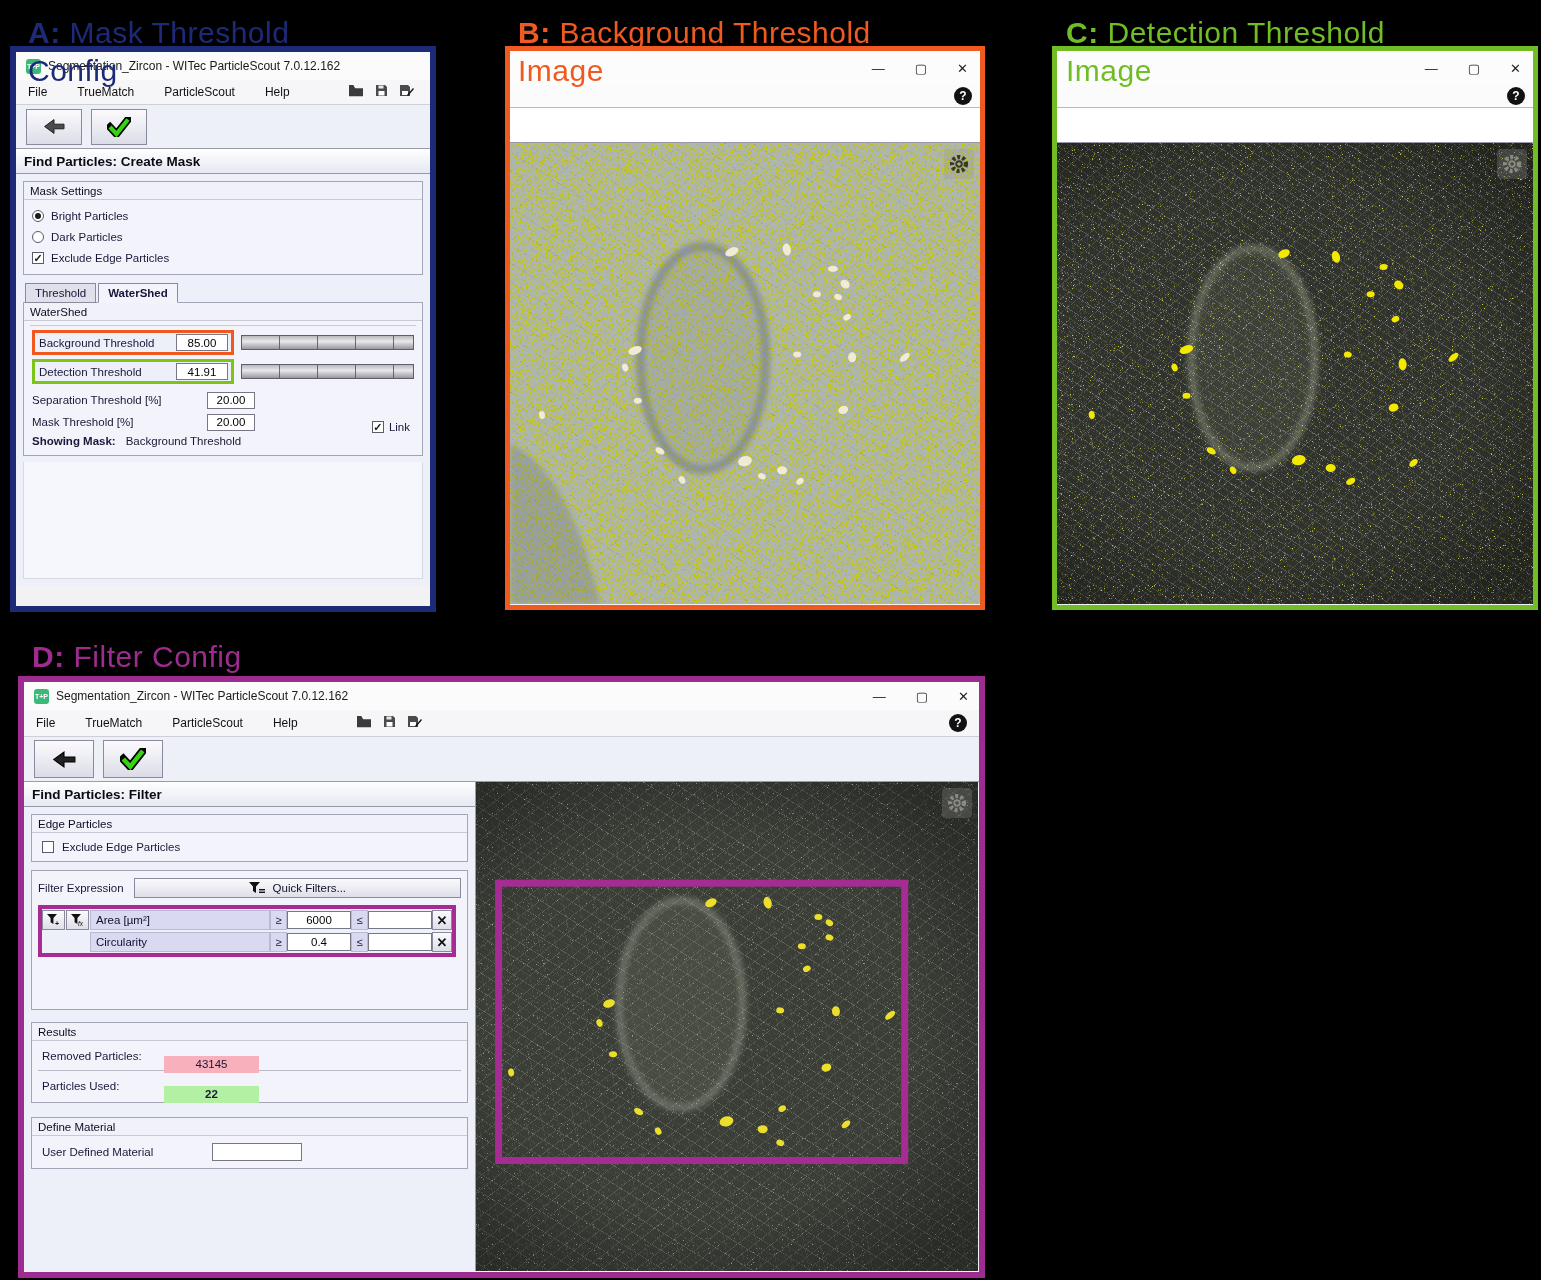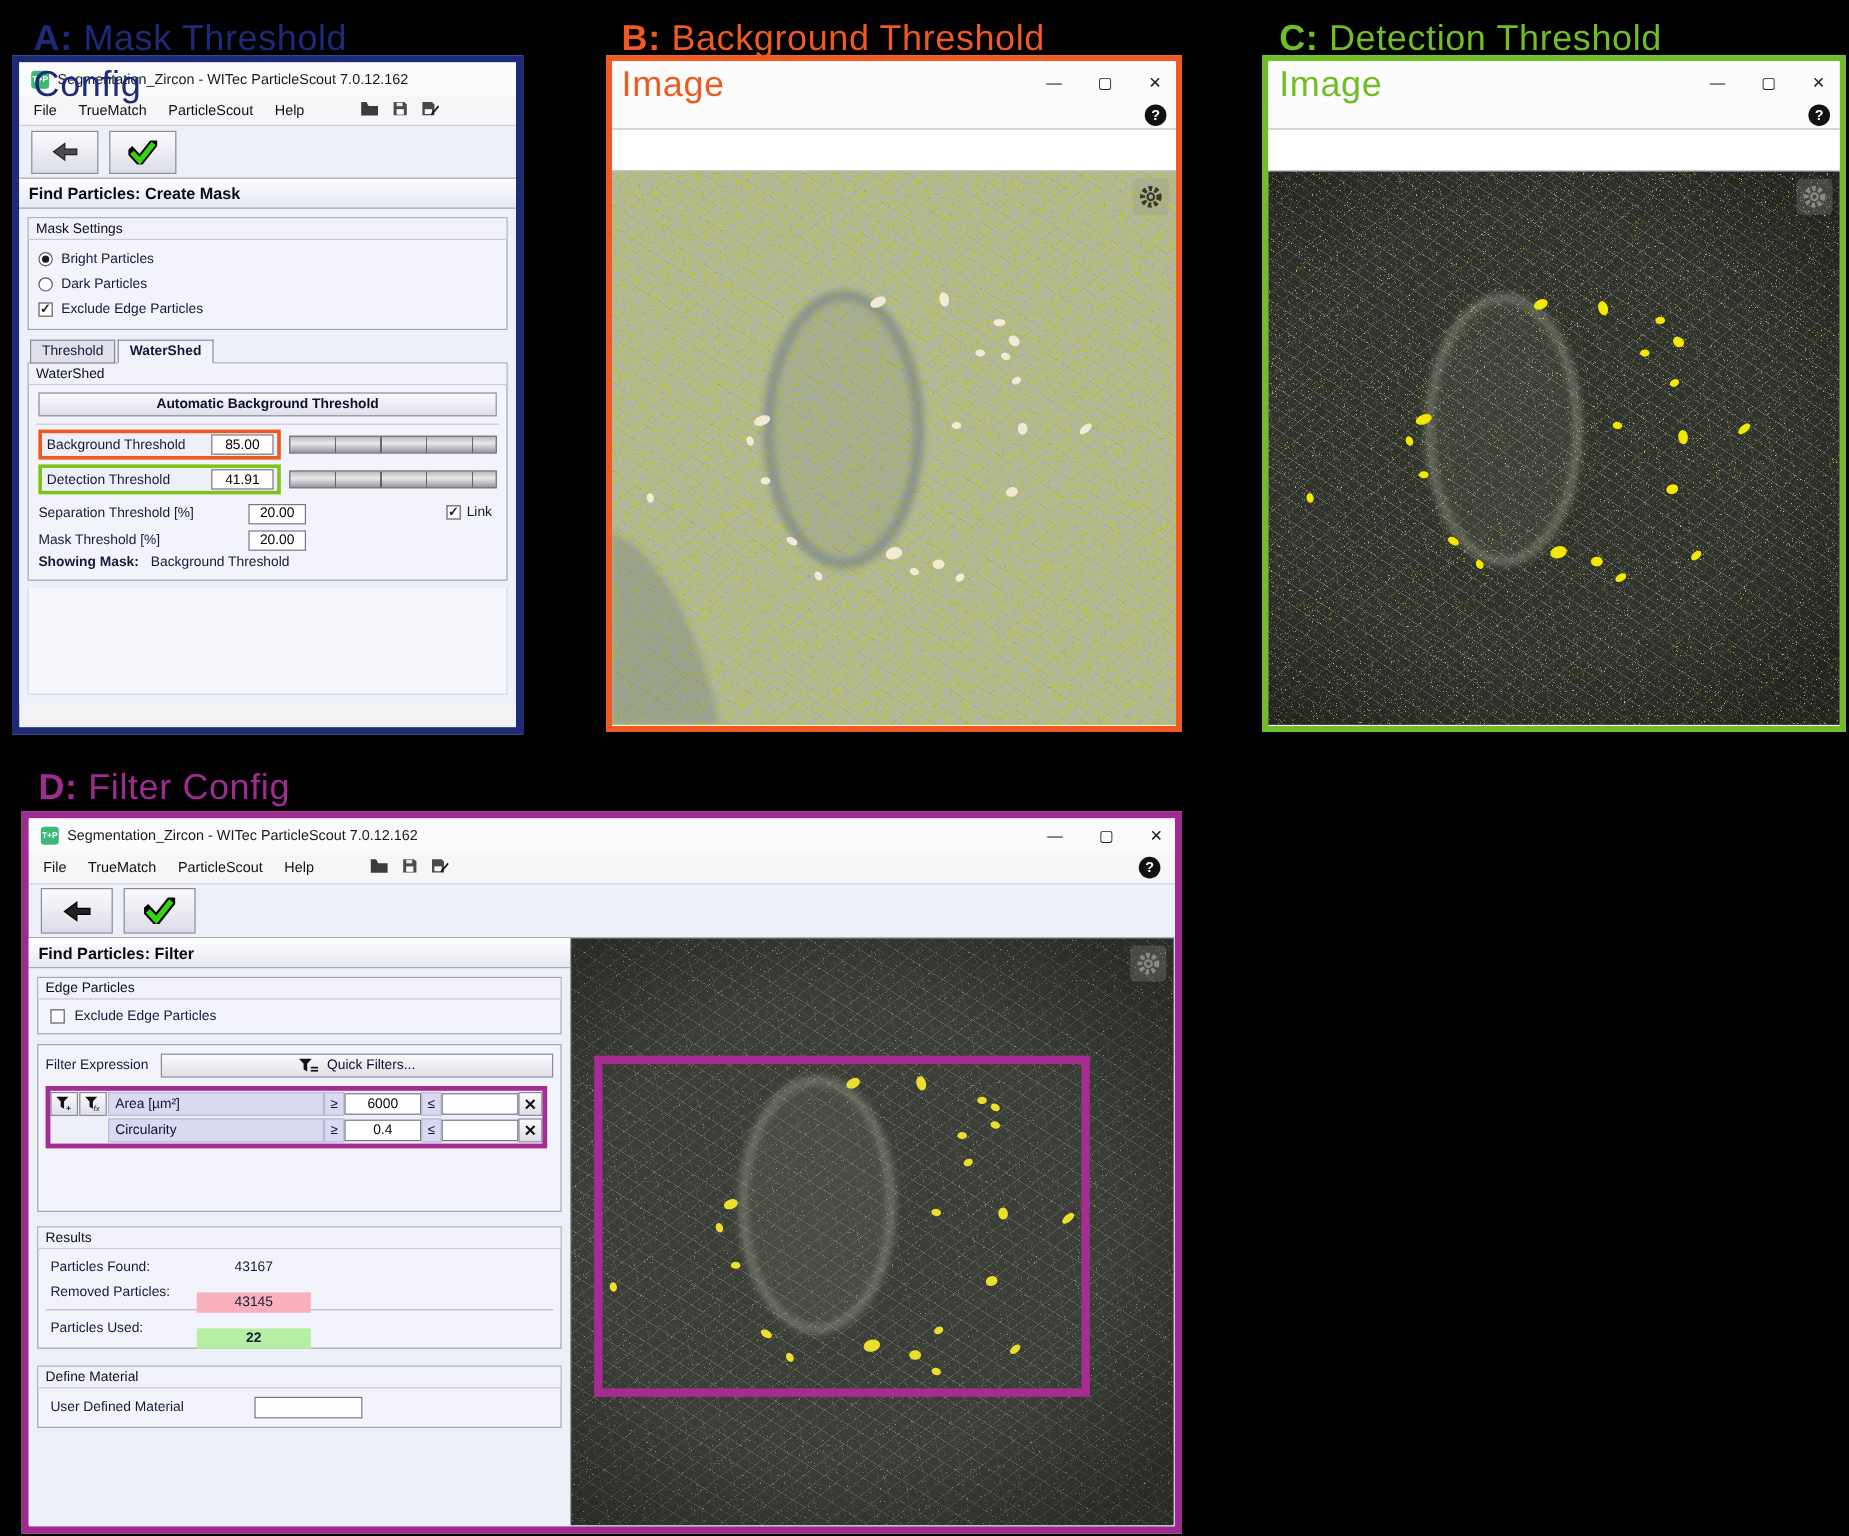--- a/index.html
+++ b/index.html
@@ -11,21 +11,21 @@
   .plabel { position:absolute; z-index:9; font-size:30px; line-height:38px; font-weight:400; letter-spacing:.5px; }
   .plabel b { font-weight:700; }
 
   
   .window { position:absolute; border-style:solid; background:#f2f2f4; }
   .titlebar { display:flex; align-items:center; gap:7px; background:#fbfbfc; padding:0 10px; }
   .appicon { width:15px; height:15px; border-radius:3px; background:#3cb878; color:#fff; font-size:7px; font-weight:bold; display:flex; align-items:center; justify-content:center; flex:0 0 auto; }
   .wintitle { font-size:12px; color:#1a1a1a; white-space:nowrap; overflow:hidden; }
   .winctrls { margin-left:auto; display:flex; align-items:center; gap:30px; color:#222; }
   .wbtn { font-size:13px; line-height:1; cursor:default; }
-  .menubar { display:flex; align-items:center; gap:18px; padding:0 12px; font-size:12px; background:#f6f6f8; color:#111; }
+  .menubar { display:flex; align-items:center; gap:30px; padding:0 12px; font-size:12px; background:#f6f6f8; color:#111; }
   .tbicons { display:flex; align-items:center; gap:11px; margin-left:28px; }
   .helpdot { width:18px; height:18px; border-radius:50%; background:#111; color:#fff; font-size:12px; font-weight:bold; display:flex; align-items:center; justify-content:center; }
   .toolbar { display:flex; align-items:center; gap:9px; background:#eef0f8; border-top:1px solid #cfcfda; border-bottom:1px solid #9a9aa8; padding:0 10px; }
   .tbtn { width:56px; height:36px; background:linear-gradient(#fbfbfd,#dcdce8); border:1px solid #8a8a9c; display:flex; align-items:center; justify-content:center; }
   .pagehdr { display:flex; align-items:center; padding:0 8px; font-weight:bold; font-size:13.5px; color:#0a0a14; background:linear-gradient(#ffffff,#e6e8f3); border-bottom:1px solid #9898ac; }
 
   
   .cfg { background:#eef0f9; padding:7px; display:flex; flex-direction:column; }
   .group { border:1px solid #a4a4b6; background:#f3f4fb; }
   .group-h { font-weight:normal; font-size:11.5px; color:#0d0d22; padding:3px 6px 2px; border-bottom:1px solid #c9c9d6; background:#f0f1f9; }
@@ -146,23 +146,20 @@
             <span>Exclude Edge Particles</span>
           </div>
         </div>
       </div>
       <div class="tabs" style="margin-top:7px;">
         <div class="tab">Threshold</div>
         <div class="tab active">WaterShed</div>
       </div>
       <div class="group" style="position:relative; padding-bottom:4px;">
         <div class="group-h">WaterShed</div>
-        <div style="padding:6px 8px 2px;">
-          <button class="btn" style="width:100%; height:20px; font-weight:bold;">Automatic Background Threshold</button>
-        </div>
         <div style="border-top:1px solid #c9c9d6; margin:4px 6px;"></div>
         <div class="grow" style="padding:0 8px; margin-bottom:4px; gap:7px;">
           <div class="hl" style="border-color: rgb(240, 88, 29);">
             <span style="width:132px;">Background Threshold</span>
             <span class="vbox">85.00</span>
           </div>
           <div class="grad"></div>
         </div>
         <div class="grow" style="padding:0 8px; margin-bottom:5px; gap:7px;">
           <div class="hl" style="border-color: rgb(126, 196, 24);">
@@ -419,24 +416,20 @@
                 <input class="finput" value="" style="">
                 <span class="fx">✕</span>
               </div>
             </div>
             <div style="height:42px;"></div>
           </div>
           <div class="group" style="margin-top:12px;">
             <div class="group-h">Results</div>
             <div style="padding:4px 6px 6px;">
               <div class="resrow">
-                <span style="width:122px;">Particles Found:</span>
-                <span class="resval">43167</span>
-              </div>
-              <div class="resrow">
                 <span style="width:122px;">Removed Particles:</span>
                 <span class="pillbox" style="background: rgb(247, 176, 188);">43145</span>
               </div>
               <div style="border-top:1px solid #b9b9c6; margin:4px 0;"></div>
               <div class="resrow">
                 <span style="width:122px;">Particles Used:</span>
                 <span class="pillbox" style="font-weight: bold; background: rgb(180, 240, 164);">22</span>
               </div>
             </div>
           </div>

